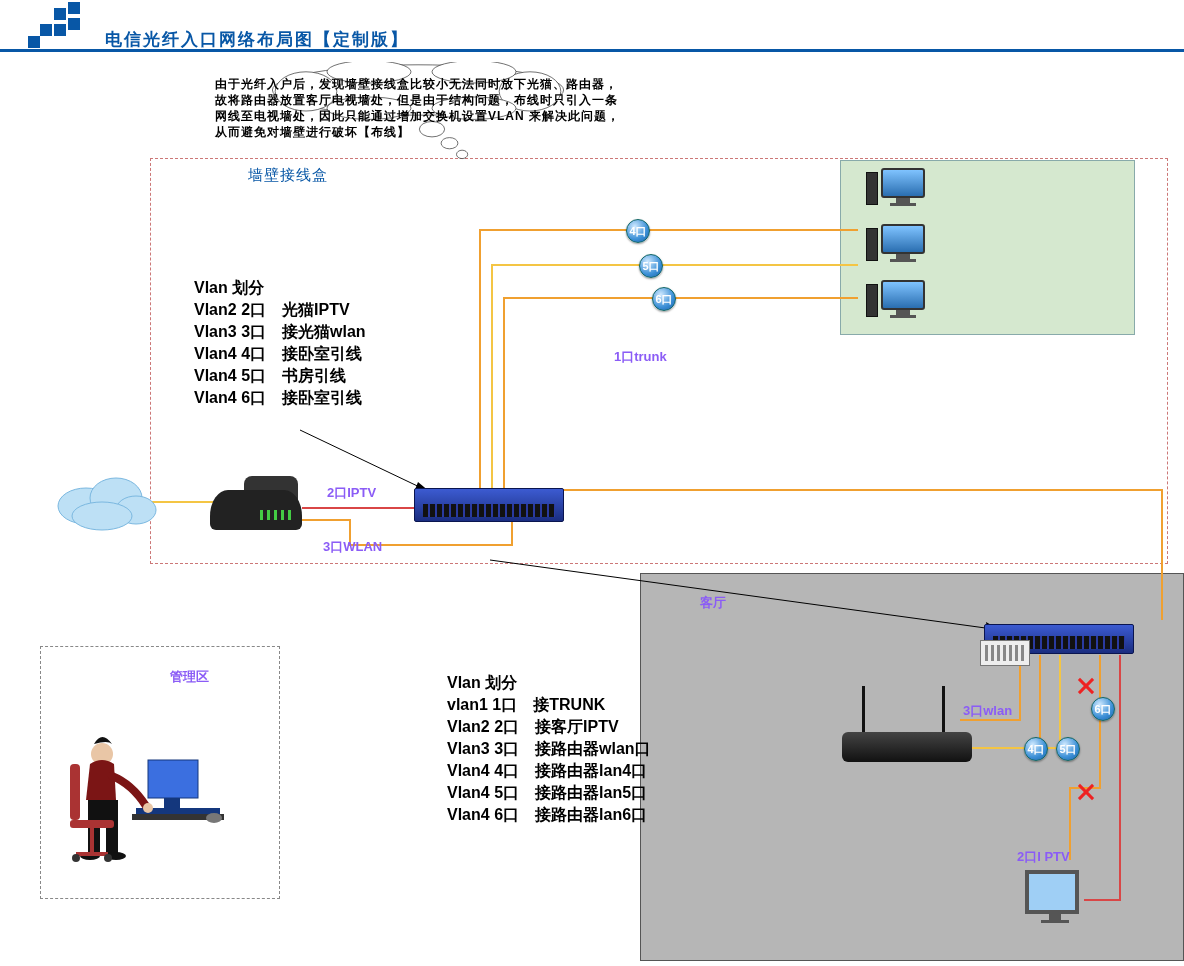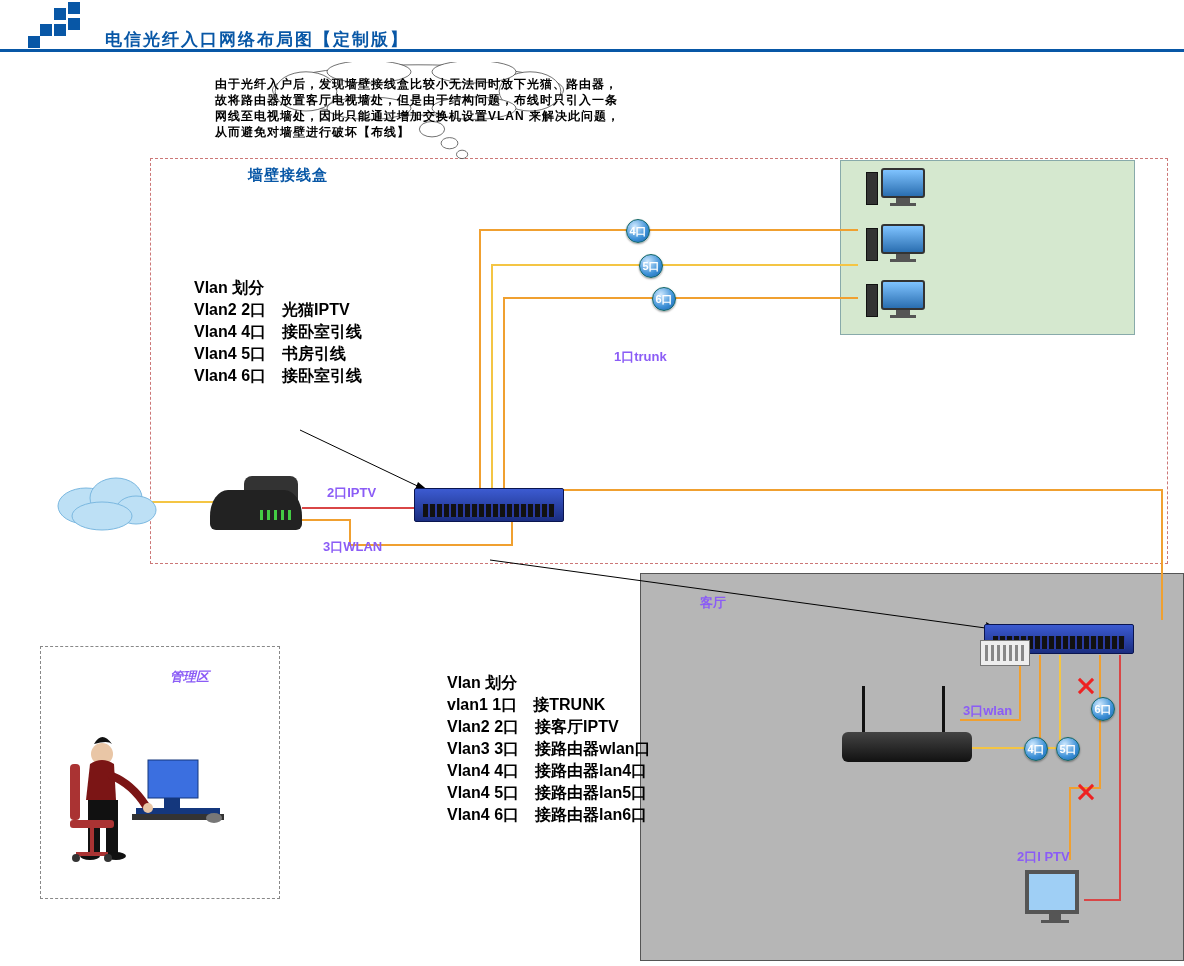--- a/index.html
+++ b/index.html
@@ -25,21 +25,21 @@
     border: 1px dashed #888; }
   
   .living-box { position: absolute; left: 640px; top: 573px; width: 544px; height: 388px;
     background: #b6b6b6; border: 1px solid #555; }
 
   
   .cloud-thought { position: absolute; left: 198px; top: 62px; width: 440px; height: 105px; }
   .cloud-text { position: absolute; left: 215px; top: 76px; width: 406px; font-size: 12px; line-height: 16px; font-weight: bold; letter-spacing:1px;}
 
   .label { position: absolute; font-size: 12px; font-weight: bold; color: #8b5cf6; white-space: pre; }
-  .label-hd { font-size: 15px; color: #0857a6; font-weight: bold; letter-spacing:1px;}
+  .label-hd { font-size: 15px; color: #0857a6; font-weight: normal; letter-spacing:1px;}
   .vlan-list { position: absolute; font-size: 16px; line-height: 22px; font-weight:bold;}
   .vlan-list .row { display:block; }
 
   
   .port-bubble { position: absolute; width: 24px; height: 24px; border-radius: 50%;
     background: radial-gradient(circle at 35% 30%, #cfe9ff 0%, #3b8fd6 60%, #1b5fa6 100%);
     border:1px solid #166; color:#fff; font-size:11px; text-align:center; line-height:23px; font-weight:bold;
     box-shadow:0 1px 2px rgba(0,0,0,.4)}
   .cross-x { position:absolute; width:20px; height:20px; }
   .cross-x::before, .cross-x::after{ content:""; position:absolute; left:50%; top:50%; width:20px; height:3px; background:#e22; transform-origin:center;}
@@ -148,38 +148,39 @@
     <ellipse cx="265" cy="116" rx="12" ry="8"></ellipse>
     <ellipse cx="283" cy="132" rx="8" ry="6"></ellipse>
   </g>
 </svg>
 <div class="cloud-text">由于光纤入户后，发现墙壁接线盒比较小无法同时放下光猫、路由器，故将路由器放置客厅电视墙处，但是由于结构问题，布线时只引入一条网线至电视墙处，因此只能通过增加交换机设置VLAN 来解决此问题，从而避免对墙壁进行破坏【布线】</div>
 
 <div class="label label-hd" style="left:248px;top:166px;">墙壁接线盒</div>
 <div class="label" style="left:614px;top:348px;font-size:13px;">1口trunk</div>
 <div class="label" style="left:327px;top:484px;font-size:13px;">2口IPTV</div>
 <div class="label" style="left:323px;top:538px;font-size:13px;">3口WLAN</div>
-<div class="label" style="left:170px;top:668px;font-size:13px;font-style:italic;">管理区</div>
+<div class="label" style="left:170px;top:668px;font-size:13px;">管理区</div>
 <div class="label" style="left:700px;top:594px;font-size:13px;">客厅</div>
 <div class="label" style="left:963px;top:702px;font-size:13px;">3口wlan</div>
 <div class="label" style="left:1017px;top:848px;font-size:13px;text-align:center;">2口I PTV</div>
 
 <div class="port-bubble" style="left:626px;top:219px;">4口</div>
 <div class="port-bubble" style="left:639px;top:254px;">5口</div>
 <div class="port-bubble" style="left:652px;top:287px;">6口</div>
 
 <div class="port-bubble" style="left:1024px;top:737px;">4口</div>
 <div class="port-bubble" style="left:1056px;top:737px;">5口</div>
 <div class="port-bubble" style="left:1091px;top:697px;">6口</div>
 <div class="cross-x" style="left:1076px;top:676px;"></div>
 <div class="cross-x" style="left:1076px;top:782px;"></div>
 
 <div class="vlan-list" style="left:194px;top:277px;">
   <span class="row">Vlan 划分</span>
   <span class="row">Vlan2 2口　光猫IPTV</span>
+  <span class="row">Vlan3 3口　接光猫wlan</span>
   <span class="row">Vlan4 4口　接卧室引线</span>
   <span class="row">Vlan4 5口　书房引线</span>
   <span class="row">Vlan4 6口　接卧室引线</span>
 </div>
 
 <div class="vlan-list" style="left:447px;top:672px;">
   <span class="row">Vlan 划分</span>
   <span class="row">vlan1 1口　接TRUNK</span>
   <span class="row">Vlan2 2口　接客厅IPTV</span>
   <span class="row">Vlan3 3口　接路由器wlan口</span>

